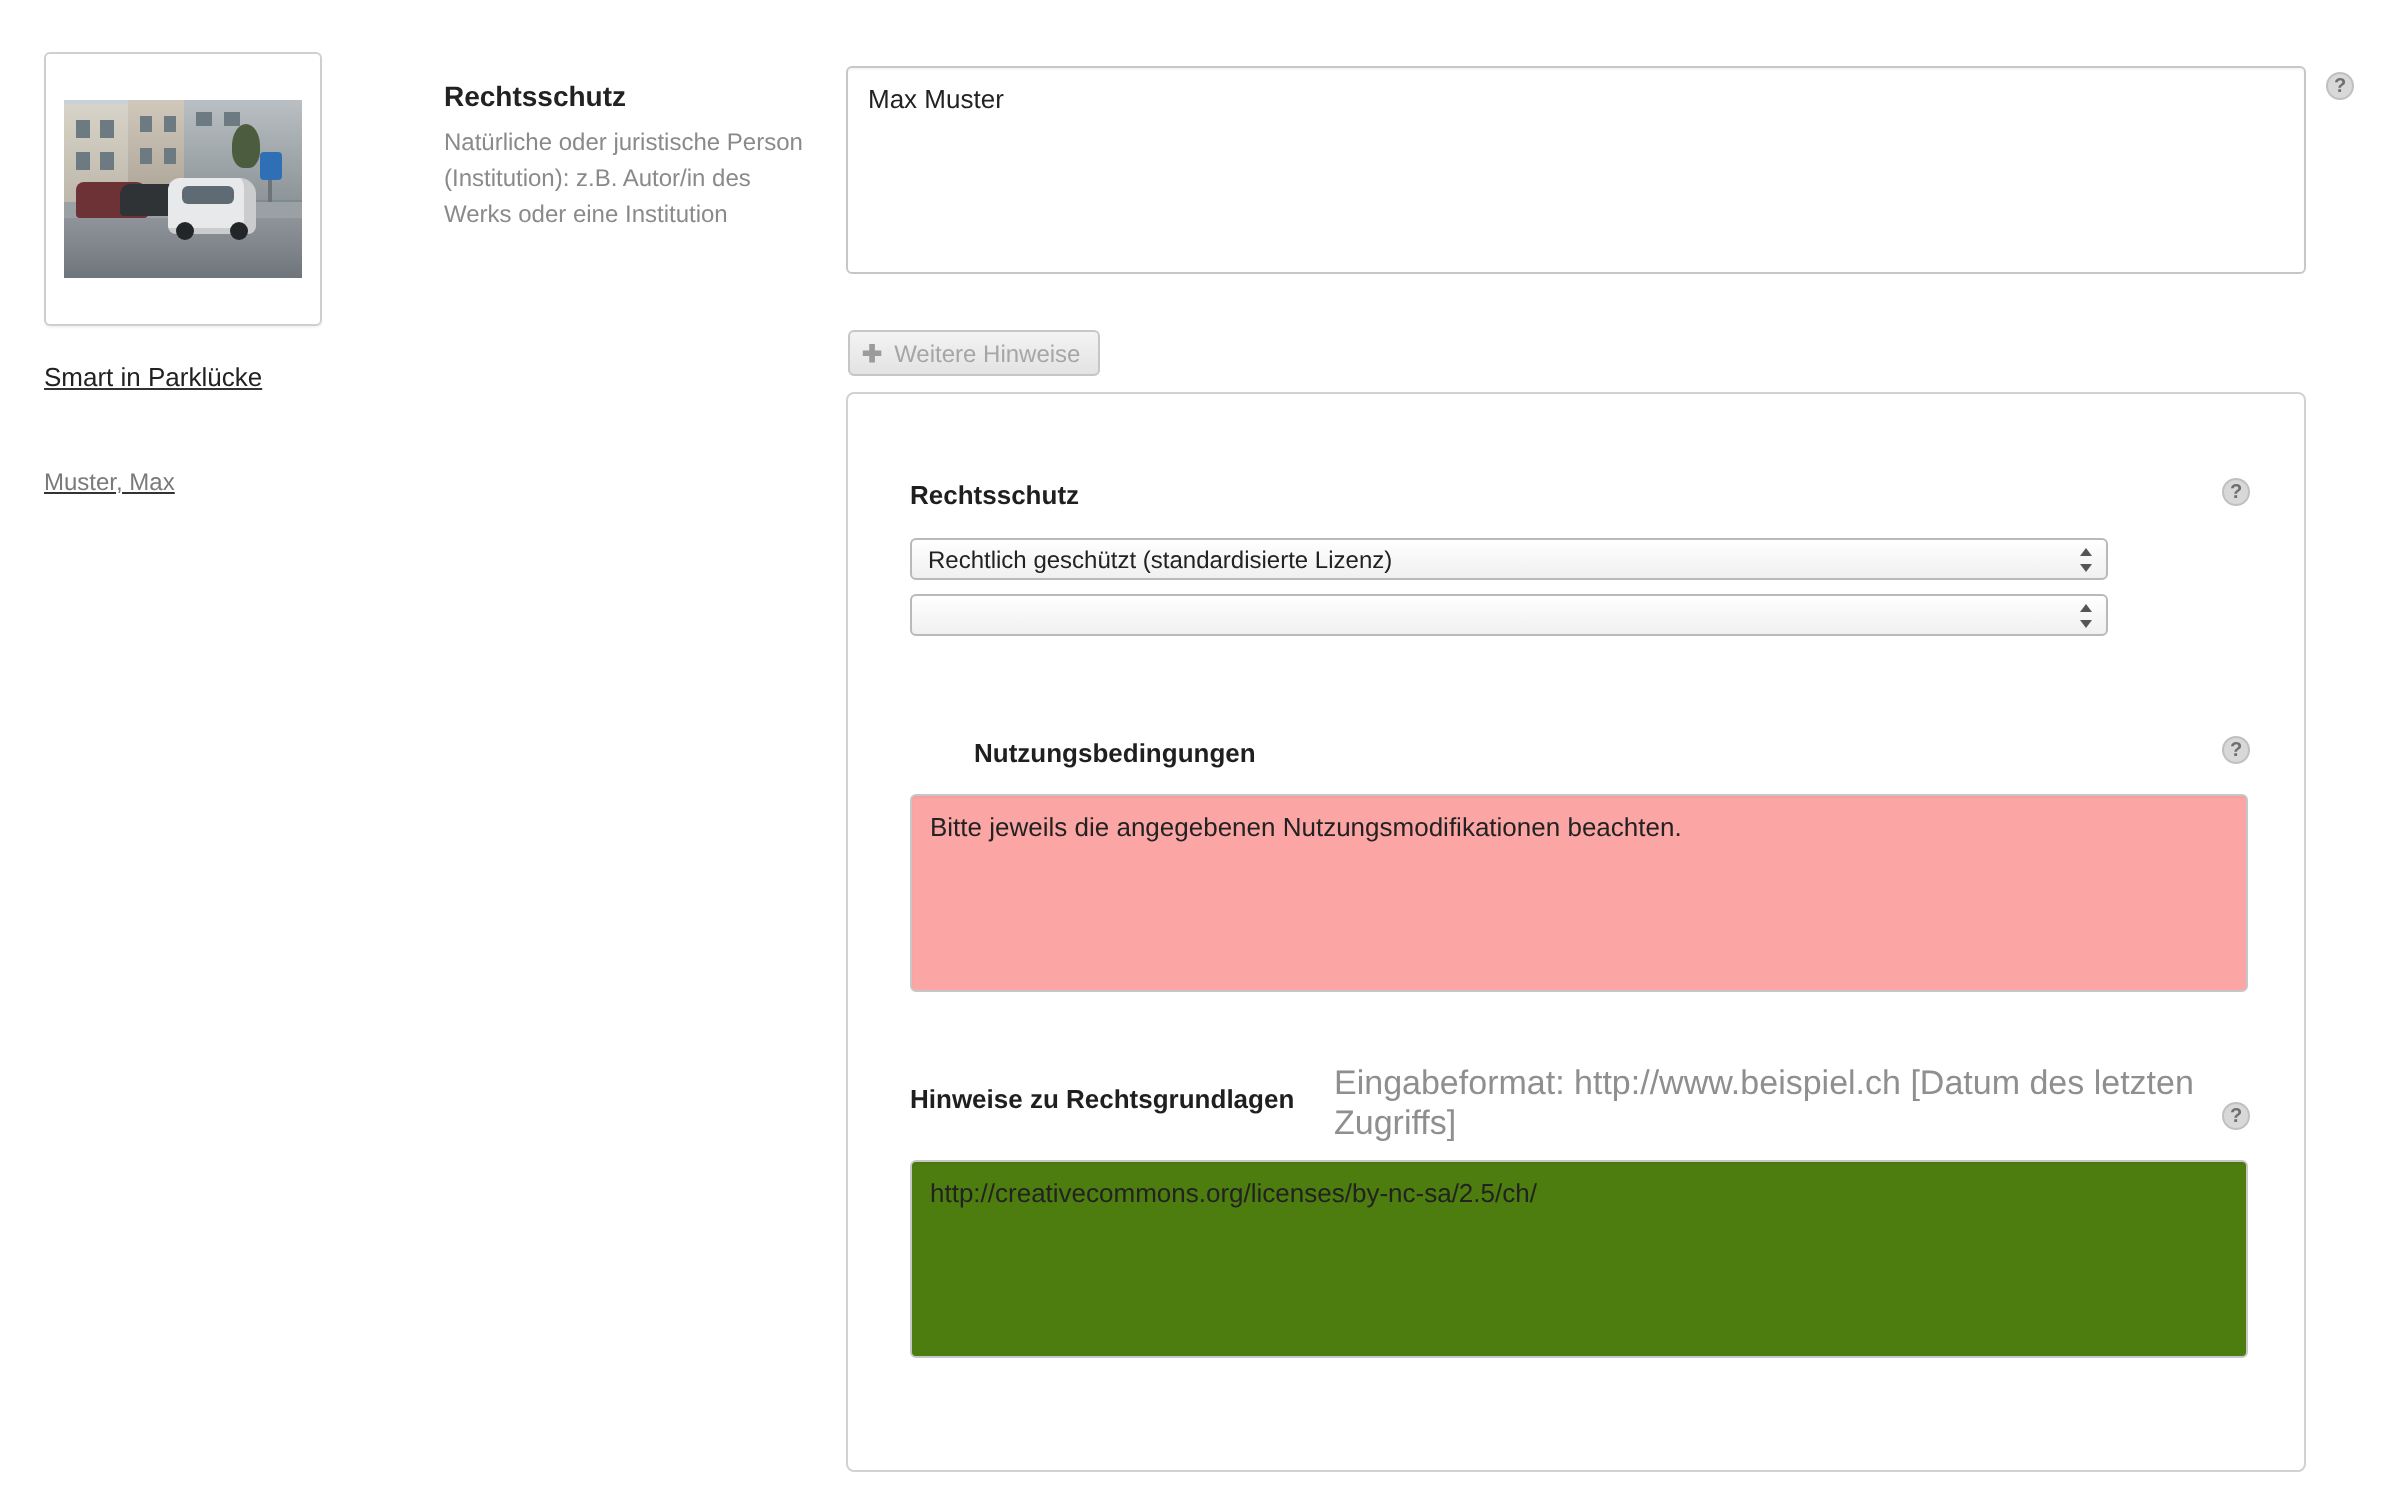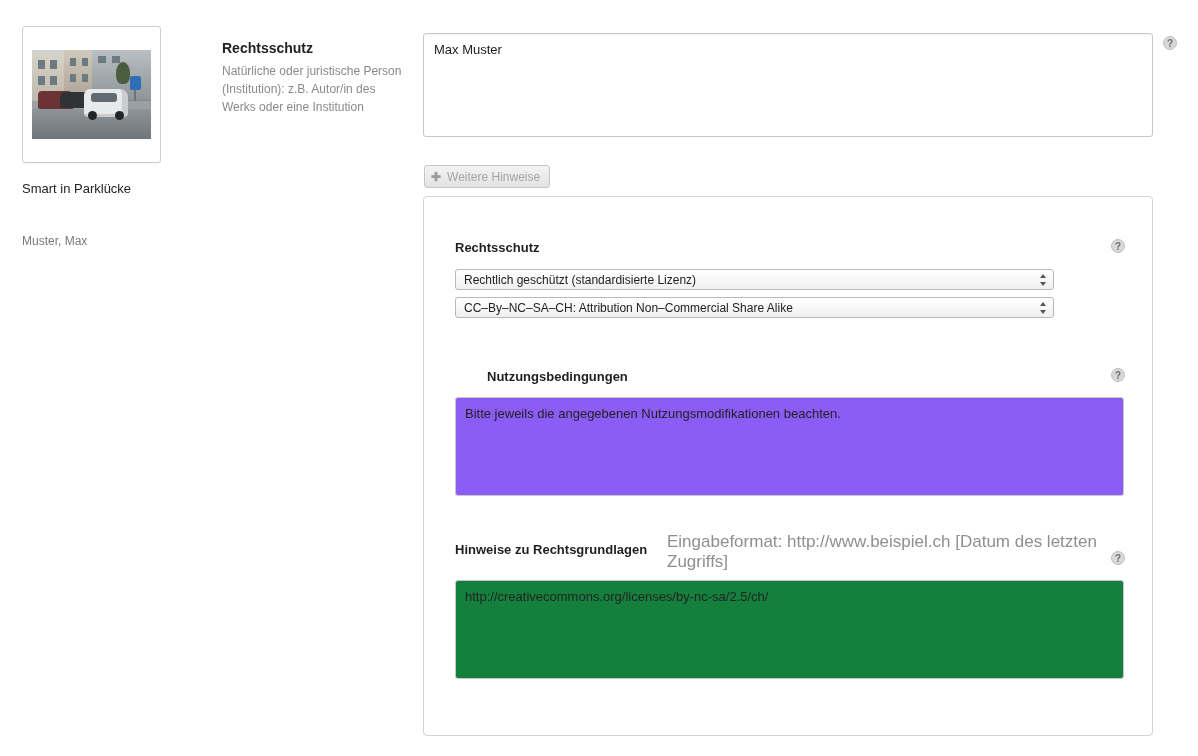--- a/index.html
+++ b/index.html
@@ -16,20 +16,21 @@
     position: relative;
     overflow: hidden;
   }
 
   
   #thumb-column {
     position: absolute;
     left: 22px;
     top: 26px;
     width: 180px;
+    text-decoration: underline;
   }
   #thumb-frame {
     width: 139px;
     height: 137px;
     border: 1px solid #cfcfcf;
     border-radius: 3px;
     background: #fff;
     box-sizing: border-box;
     display: flex;
     align-items: center;
@@ -270,21 +271,21 @@
 
   #textarea-nutzung {
     position: absolute;
     left: 31px;
     top: 200px;
     width: 669px;
     height: 99px;
     box-sizing: border-box;
     border: 1px solid #c7c7c7;
     border-radius: 3px;
-    background: #8b5cf6;
+    background: #fca5a5;
     font-family: "Liberation Sans", sans-serif;
     font-size: 13px;
     color: #222;
     padding: 8px 9px;
     resize: none;
     outline: none;
     box-shadow: inset 0 1px 1px rgba(0,0,0,0.04);
   }
 
   #title-hinweise { left: 31px; top: 345px; }
@@ -299,21 +300,21 @@
 
   #textarea-hinweise {
     position: absolute;
     left: 31px;
     top: 383px;
     width: 669px;
     height: 99px;
     box-sizing: border-box;
     border: 1px solid #c7c7c7;
     border-radius: 3px;
-    background: #15803d;
+    background: #4d7c0f;
     font-family: "Liberation Sans", sans-serif;
     font-size: 13px;
     color: #222;
     padding: 8px 9px;
     resize: none;
     outline: none;
     box-shadow: inset 0 1px 1px rgba(0,0,0,0.04);
   }
 </style>
 </head>
@@ -377,21 +378,20 @@
 
   <div class="select-row" id="select-protection">
     <span>Rechtlich geschützt (standardisierte Lizenz)</span>
     <span class="select-arrows">
       <span class="up"></span>
         <span class="down"></span>
     </span>
   </div>
 
   <div class="select-row" id="select-license">
-    <span>CC–By–NC–SA–CH: Attribution Non–Commercial Share Alike</span>
     <span class="select-arrows">
       <span class="up"></span>
         <span class="down"></span>
     </span>
   </div>
 
   <div class="section-title" id="title-nutzung">Nutzungsbedingungen</div>
   <span class="help-icon section-help" id="help-nutzung">?</span>
 
   <textarea id="textarea-nutzung" style="">Bitte jeweils die angegebenen Nutzungsmodifikationen beachten.</textarea>

